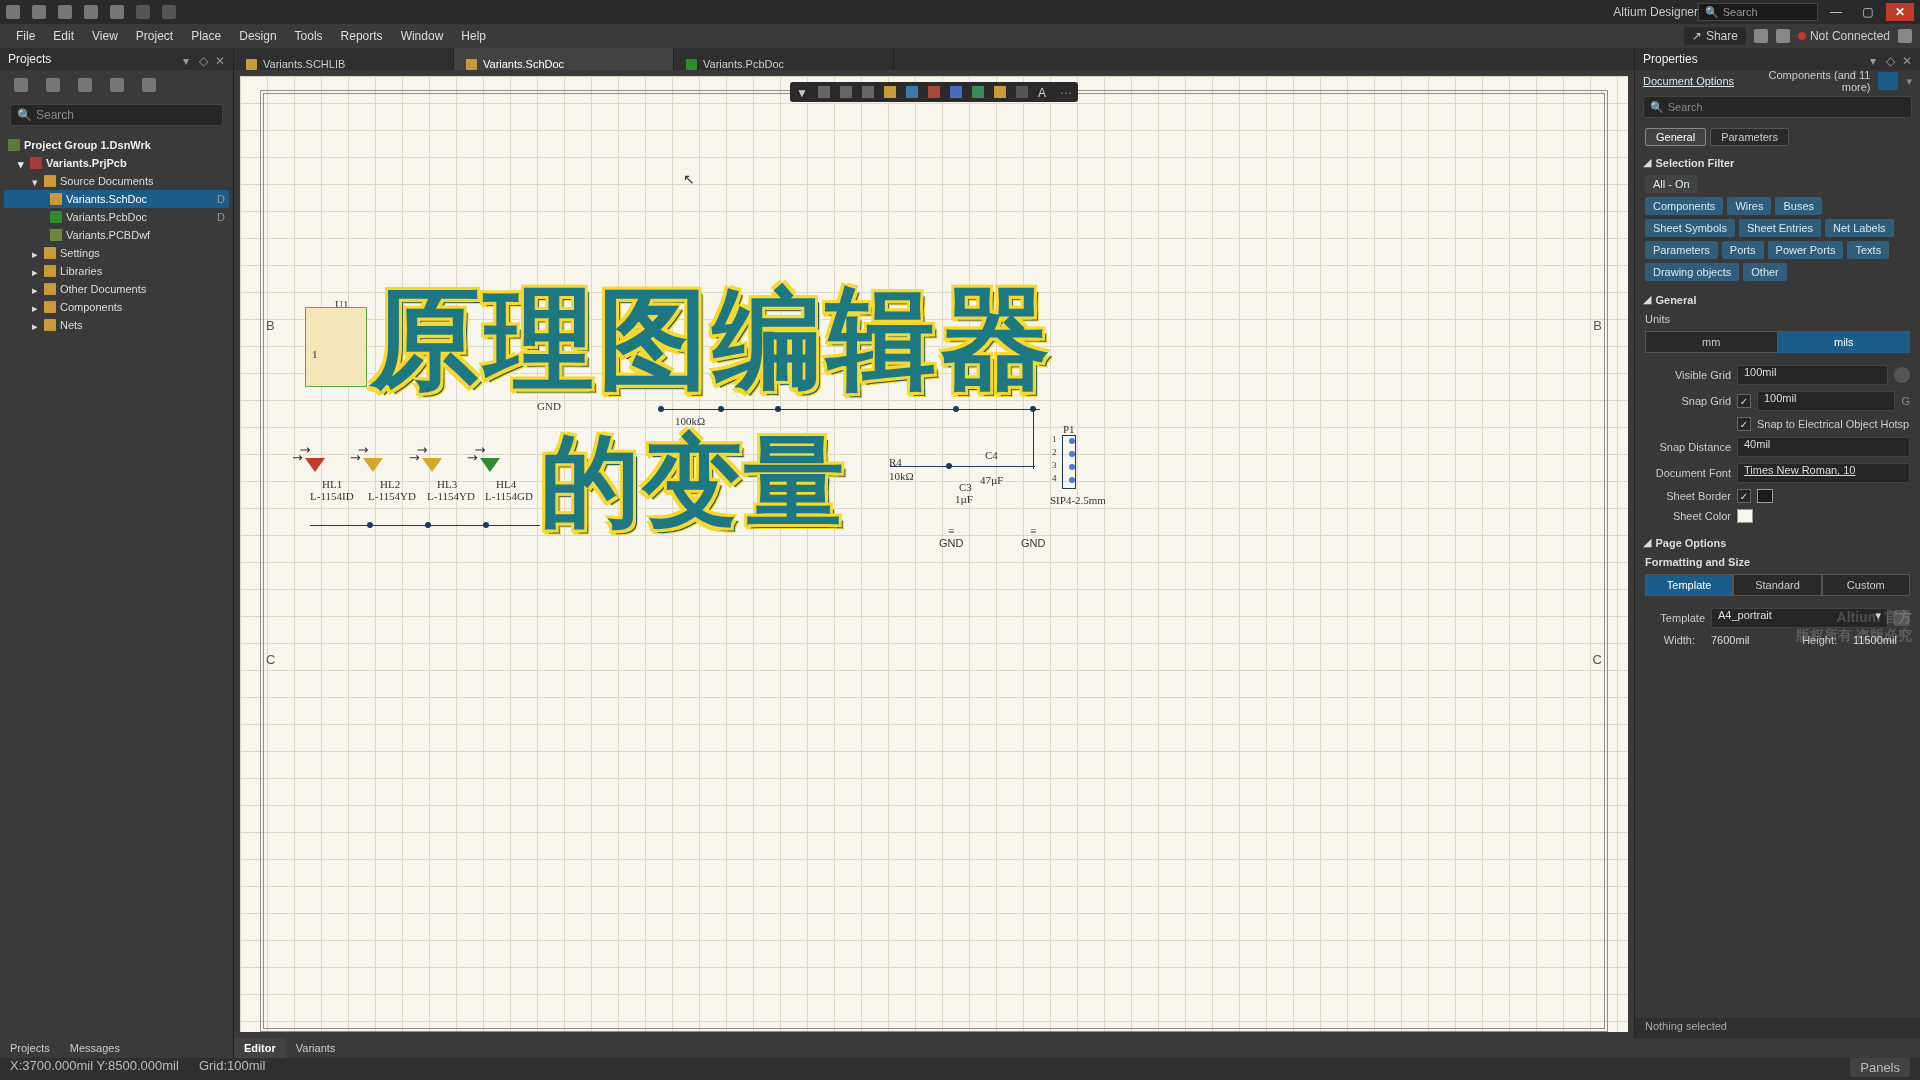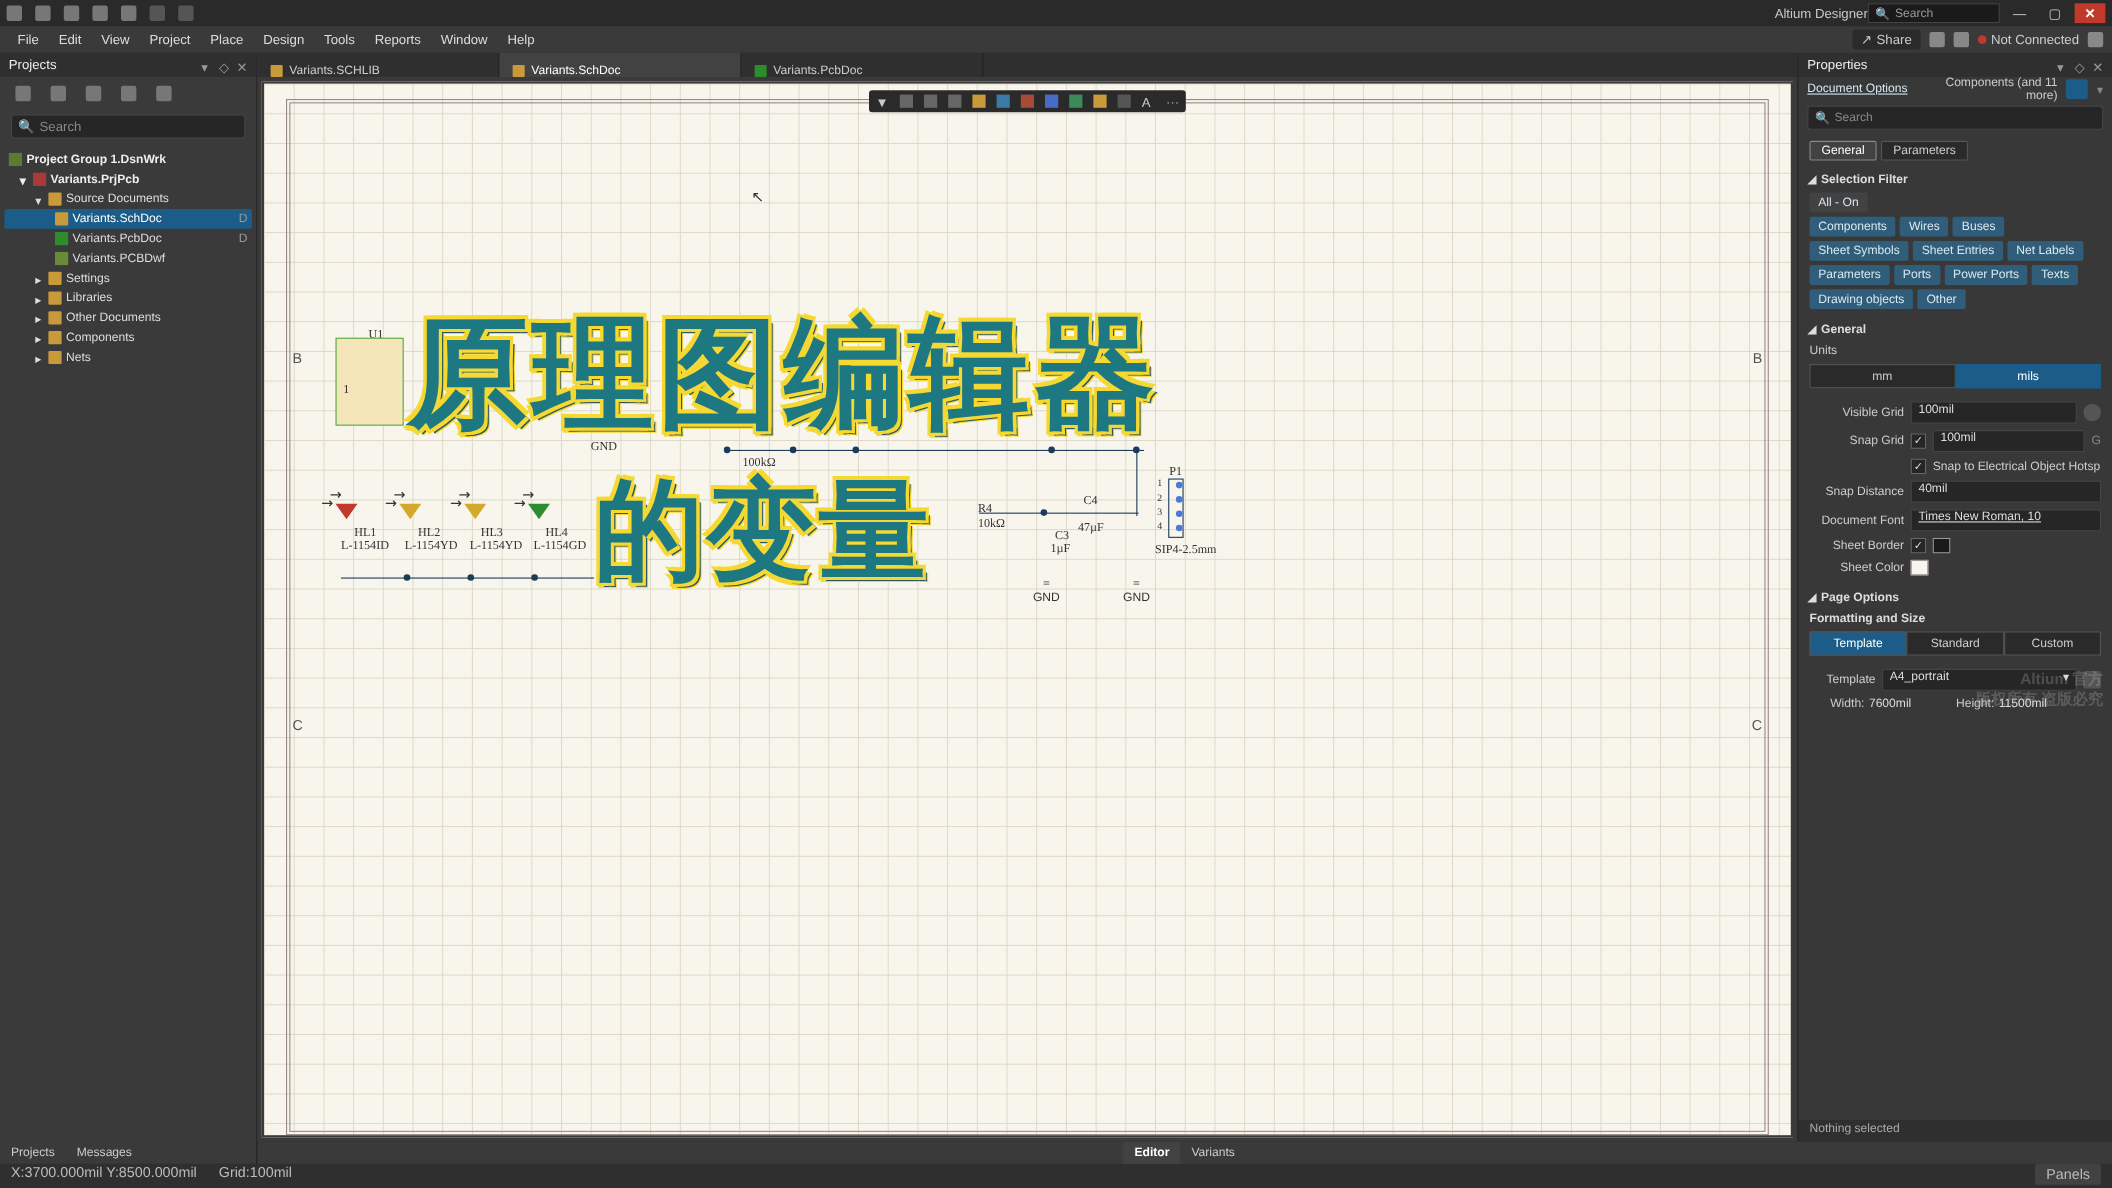--- a/index.html
+++ b/index.html
@@ -110,21 +110,21 @@
 .color-swatch { width: 16px; height: 14px; border: 1px solid #999; }
 .hint-icon { width: 16px; height: 16px; background: #555; border-radius: 50%; }
 .prop-footer { margin-top: auto; height: 20px; background: #2f2f2f; padding: 2px 10px; color: #aaa; font-size: 11px; }
 
 
 .bottom { height: 42px; background: #2f2f2f; display: flex; flex-direction: column; }
 .bottom-tabs { height: 20px; display: flex; align-items: stretch; background: #3a3a3a; }
 .btab-left { width: 234px; display: flex; border-right: 1px solid #222; }
 .btab { padding: 2px 10px; color: #ccc; font-size: 11px; display: flex; align-items: center; }
 .btab.active { background: #424242; color: #fff; }
-.btab-center { display: flex; flex: 1; justify-content: center; }
+.btab-center { display: flex; flex: 1; }
 .bottom-status { height: 22px; display: flex; align-items: flex-start; padding: 0 10px; color: #bbb; font-size: 13px; gap: 20px; }
 .panels-btn { margin-left: auto; background: #424242; padding: 2px 10px; border-radius: 2px; }
 </style>
 </head>
 <body>
 
 <div class="titlebar">
   <div class="titlebar-icons-left">
     <span class="ticon"></span>
     <span class="ticon"></span>
@@ -452,21 +452,21 @@
         <div class="fmt-btn">Standard</div>
         <div class="fmt-btn">Custom</div>
       </div>
     </div>
     <div style="height:6px"></div>
     <div class="field-row">
       <div class="field-label" style="width:60px">Template</div>
       <div class="field-input"><span>A4_portrait</span> <span style="float:right">▾</span></div>
       <span class="hint-icon" style="border-radius:2px"></span>
     </div>
-    <div class="field-row" style="gap:4px">
+    <div class="field-row" style="gap:16px">
       <div style="width:50px;text-align:right;color:#ccc">Width:</div>
       <span style="color:#ddd;width:60px">7600mil</span>
       <div style="width:50px;text-align:right;color:#ccc">Height:</div>
       <span style="color:#ddd">11500mil</span>
     </div>
     <div style="position:relative;height:0">
       <div style="position:absolute;right:8px;top:-40px;color:rgba(200,200,200,0.25);font-size:14px;font-weight:bold;text-align:right;white-space:pre-line;">Altium 官方
 版权所有 盗版必究</div>
     </div>
 

